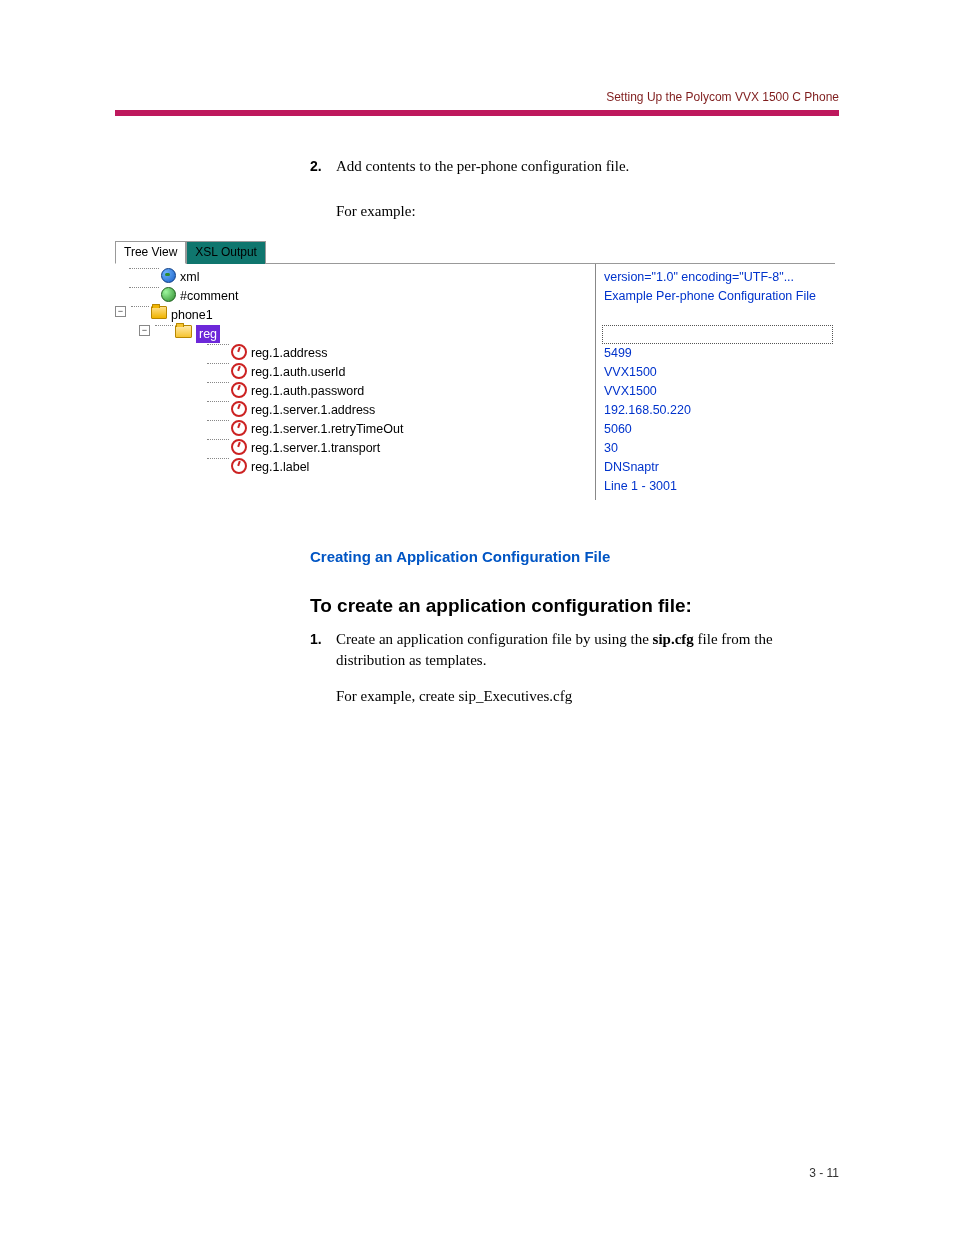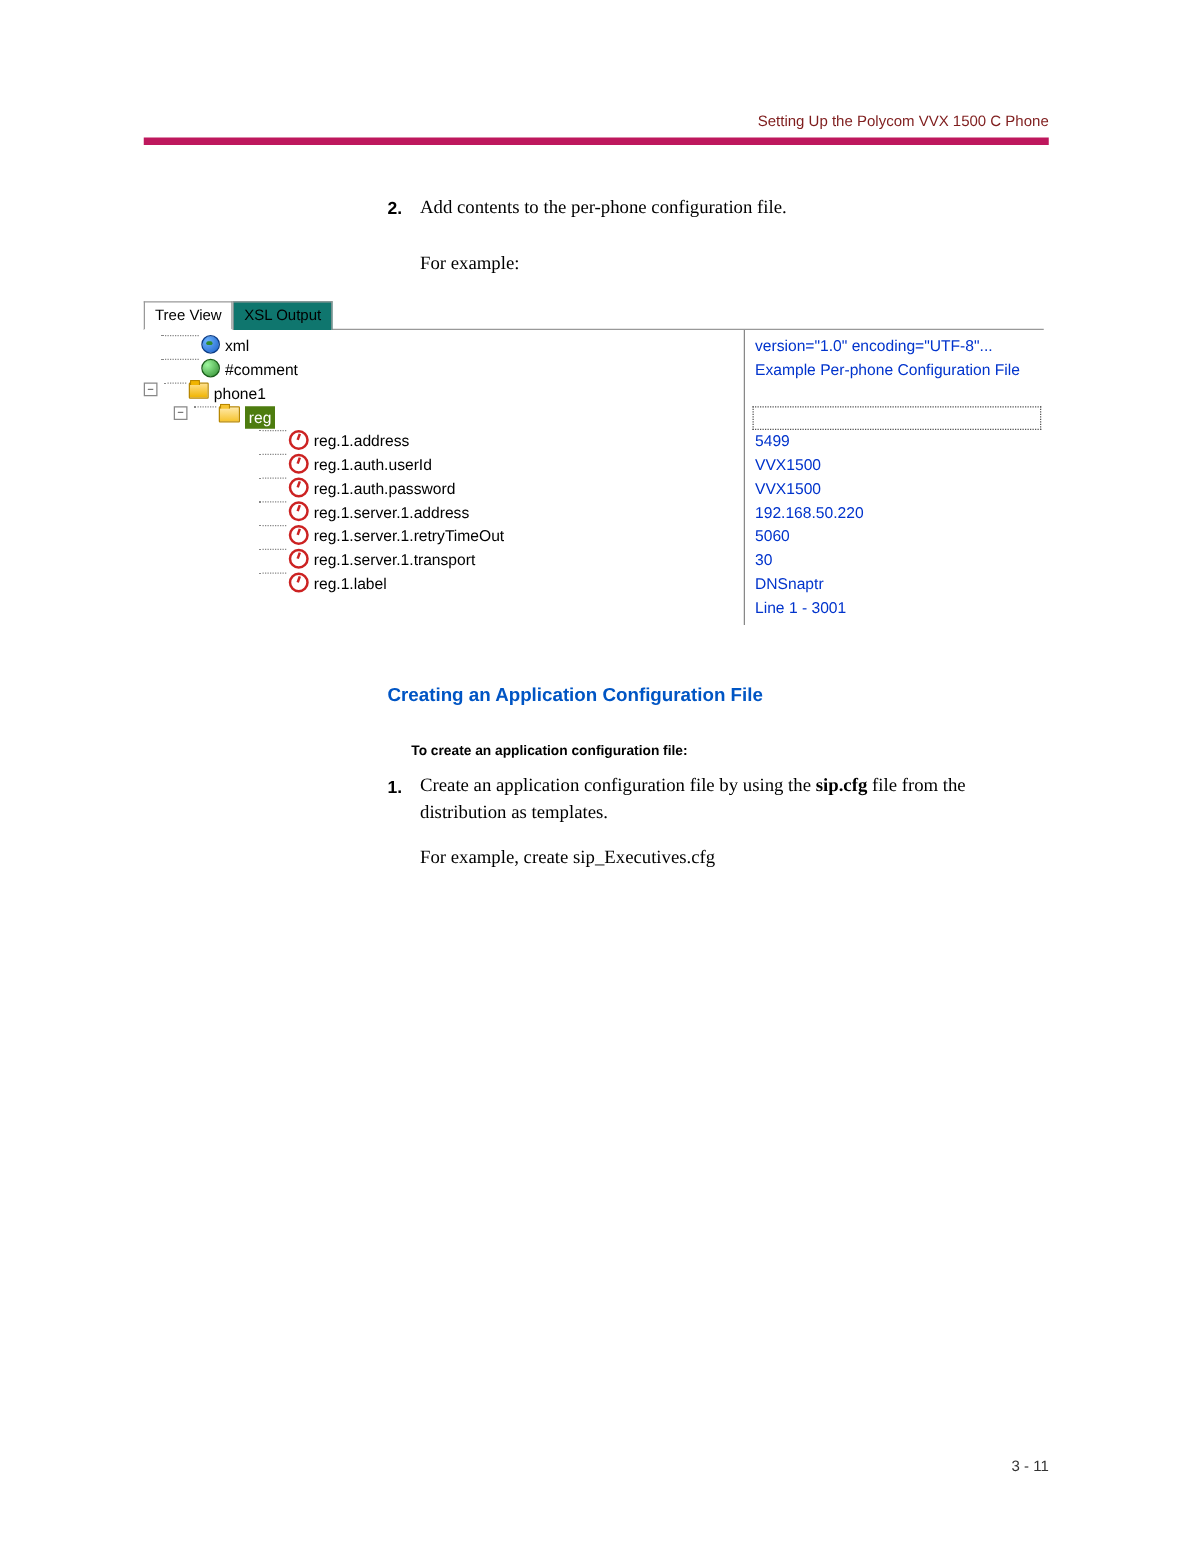--- a/index.html
+++ b/index.html
@@ -126,38 +126,37 @@
   .icon-globe { width: 13px; height: 13px; border-radius: 50%; background: radial-gradient(circle at 30% 30%, #6db3ff, #1a5fc5); border:1px solid #0a3b85; position: relative;}
   .icon-globe::after{content:""; position:absolute; left:3px; top:4px; width:5px; height:3px; background:#2e8b2e; border-radius:2px;}
   .icon-comment { width: 13px; height: 13px; border-radius: 50%; background: radial-gradient(circle at 30% 30%, #9ef79e, #2e8b2e); border:1px solid #1a5f1a;}
   .icon-folder { width: 14px; height: 11px; background: linear-gradient(#ffe08a,#f0b400); border:1px solid #b88700; border-radius: 1px; position: relative;}
   .icon-folder::before{content:""; position:absolute; left:0; top:-3px; width:6px; height:3px; background:#f0b400; border:1px solid #b88700; border-bottom:none; border-radius:1px 1px 0 0;}
   .icon-folder-open { width: 15px; height: 11px; background: linear-gradient(#ffe9a8,#f6c430); border:1px solid #b88700; border-radius: 1px; position:relative;}
   .icon-folder-open::before{content:""; position:absolute; left:0; top:-3px; width:6px; height:3px; background:#f6c430; border:1px solid #b88700; border-bottom:none; border-radius:1px 1px 0 0;}
   .icon-attr { width:12px; height:12px; border-radius:50%; background: #fff; border:2px solid #cc2222; position:relative;}
   .icon-attr::after{content:""; position:absolute; left:5px; top:1px; width:2px; height:5px; background:#cc2222; transform:rotate(20deg);}
   .selected-node {
-    background: #4d7c0f;
+    background: #6d28d9;
     color: #fff;
     padding: 0 3px;
   }
   .sec-heading {
     color: #0055c4;
     font-family: Arial, Helvetica, sans-serif;
     font-weight: bold;
     font-size: 15px;
     margin-top: 48px;
     margin-bottom: 30px;
   }
   .sub-heading {
     font-family: Arial, Helvetica, sans-serif;
     font-weight: bold;
-    font-size: 11px;
+    font-size: 19px;
     margin-bottom: 12px;
-    margin-left: 19px;
   }
   .footer-page {
     position: absolute;
     bottom: 55px;
     right: 115px;
     font-family: Arial, Helvetica, sans-serif;
     font-size: 12px;
     color: #333;
   }
   .dash { display:inline-block; width:22px; border-top:1px dotted #888; vertical-align:middle; margin:0 2px;}

